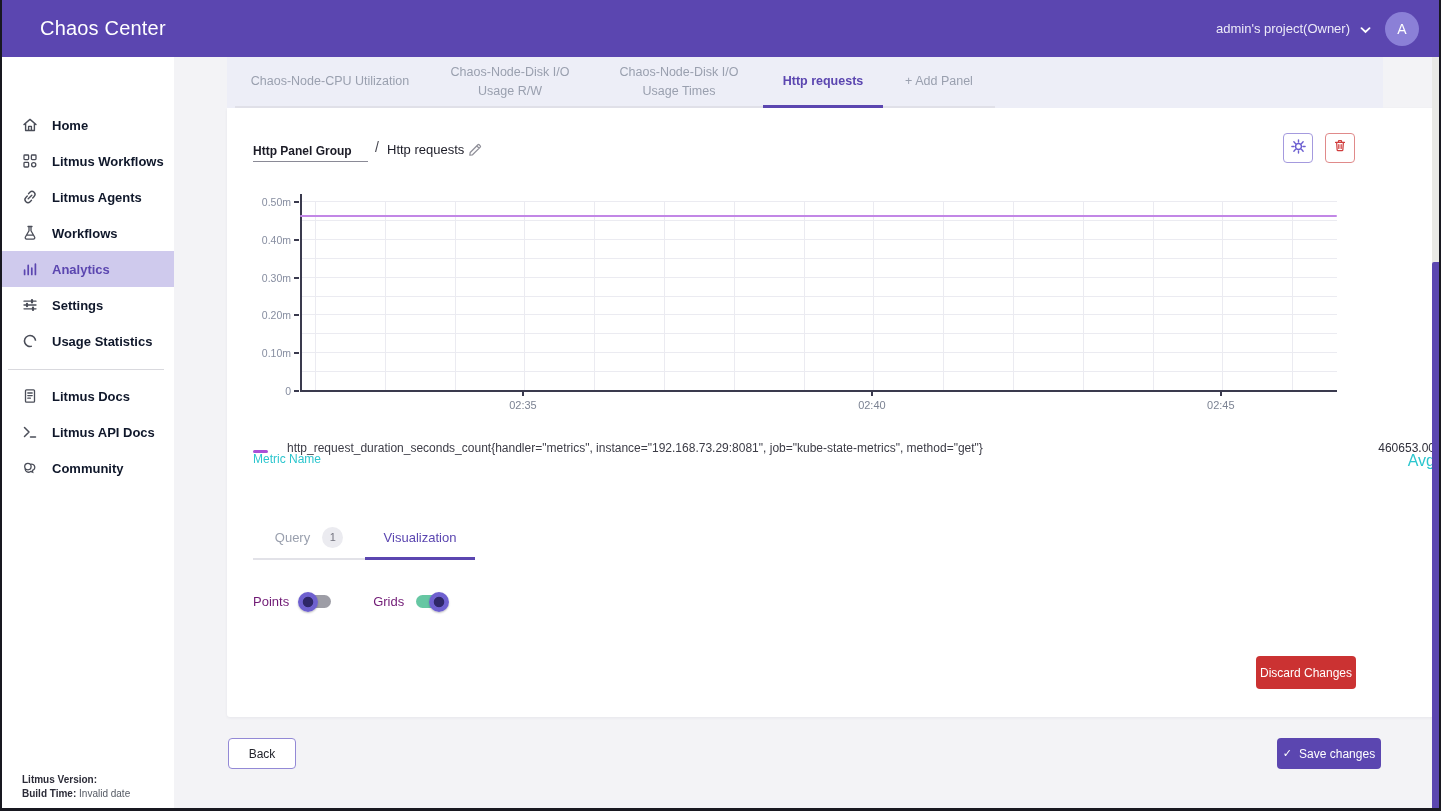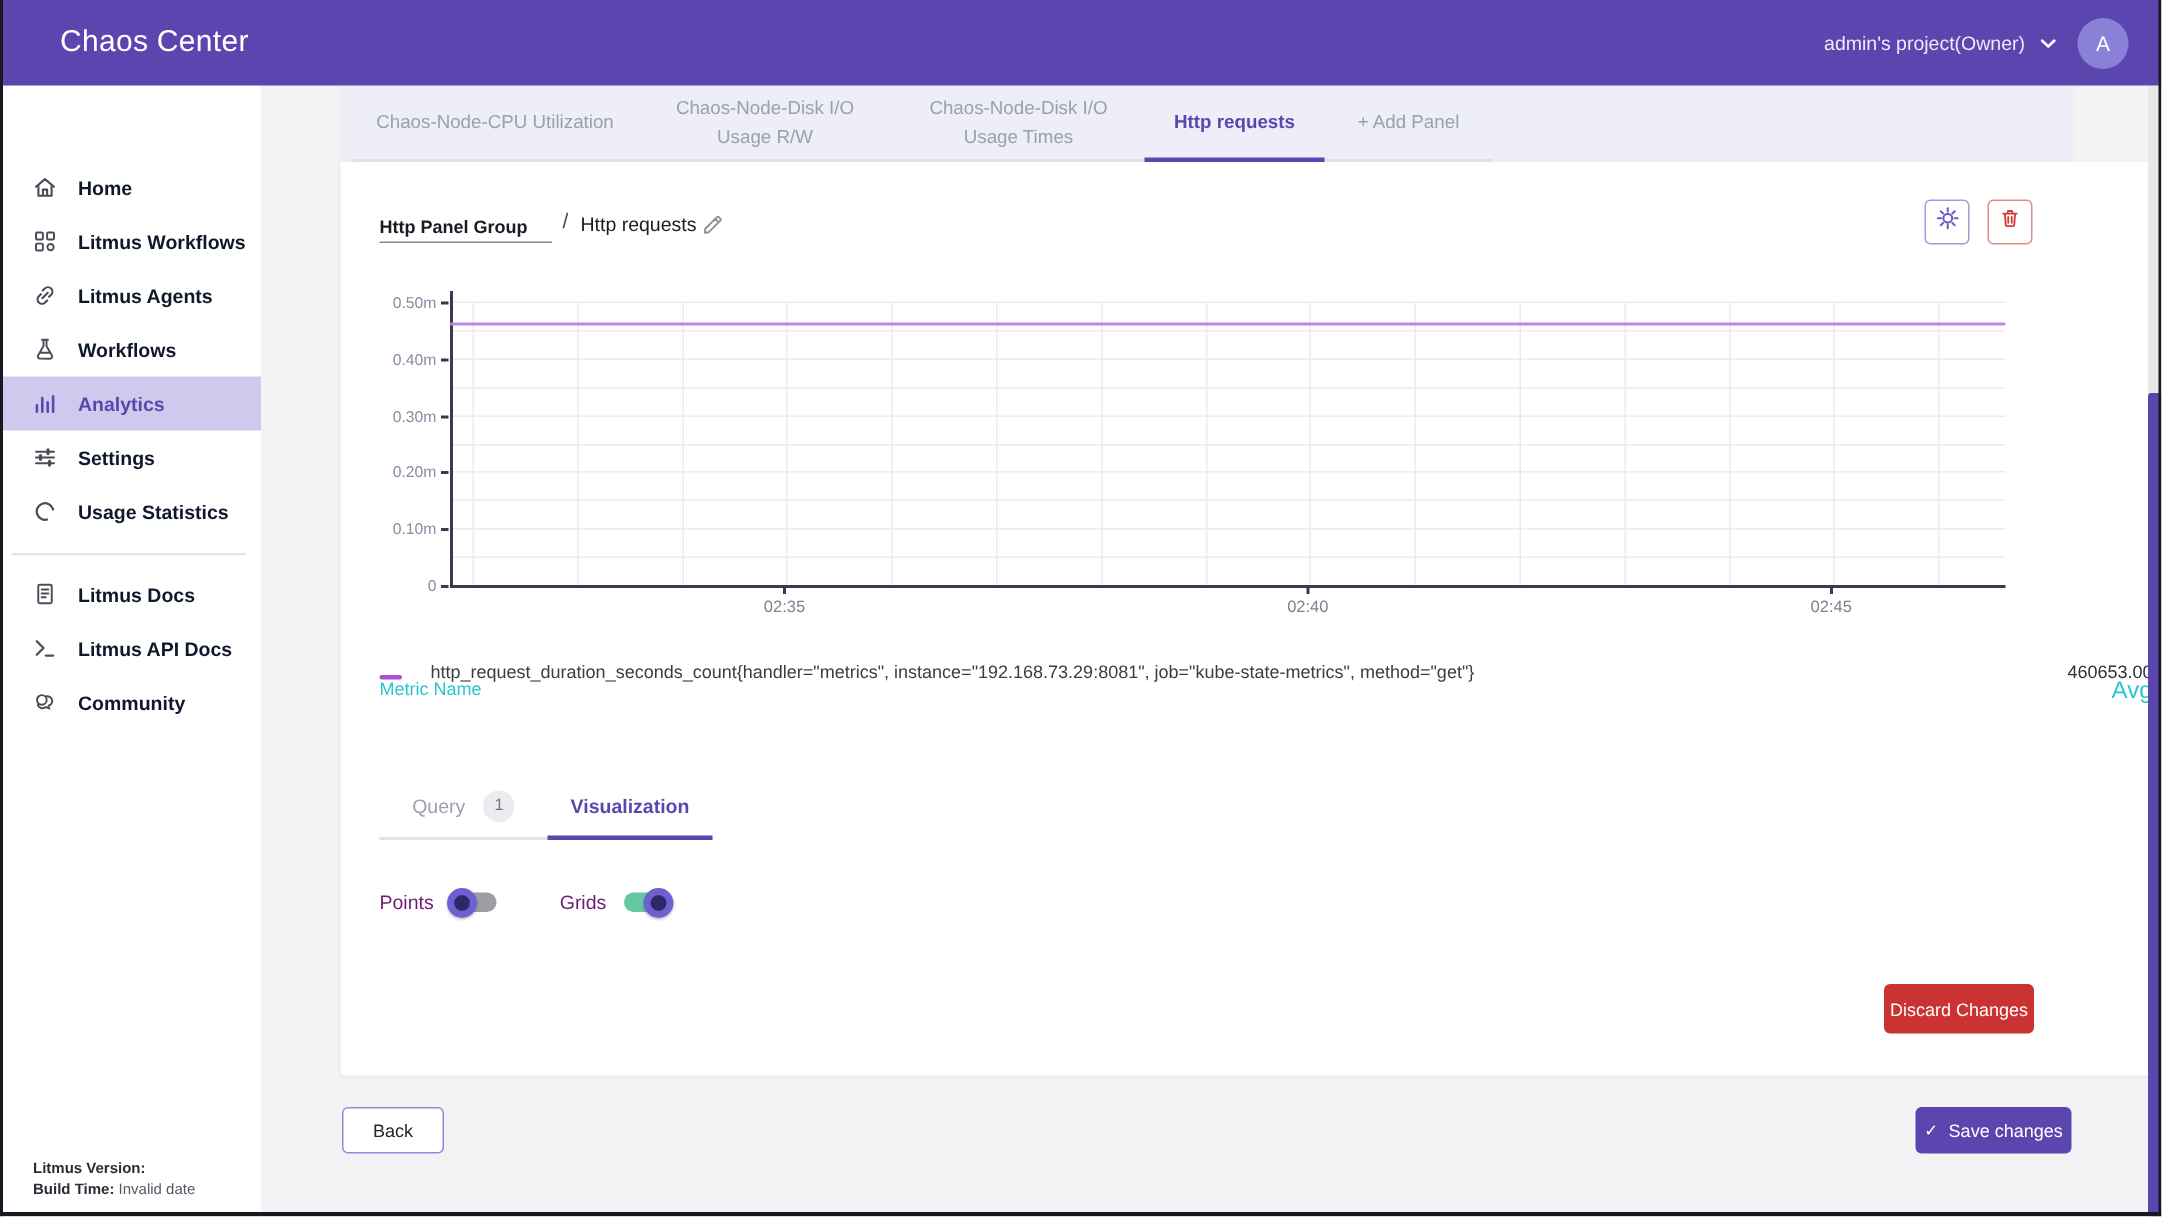--- a/index.html
+++ b/index.html
@@ -83,21 +83,21 @@
   .legend-metric-text { font-size:12px; color:#3c3c46; max-width:900px; }
   .legend-vals { display:flex; gap:8px;justify-content:flex-end; }
   .legend-vals .col { width:62px; text-align:right; font-size:12px; color:#2f2f3a; }
 
   
   .stabs { position:absolute; left:26px; top:406px; display:flex; height:46px; }
   .stab { position:relative; display:flex; align-items:center; justify-content:center; gap:12px;
     font-size:13px; cursor:pointer; }
   .stab.query { width:112px; color:#9aa0ae; font-weight:500; }
   .stab.query::after { content:""; position:absolute; left:0; right:0; bottom:0; height:2px; background:#e2e2e8; }
-  .stab.viz { width:110px; color:#5b46b0; font-weight:700; }
+  .stab.viz { width:110px; color:#5b46b0; font-weight:400; }
   .stab.viz::after { content:""; position:absolute; left:0; right:0; bottom:0; height:3px; background:#5b46b0; }
   .badge { width:21px; height:21px; border-radius:50%; background:#ebebf0; color:#74747f; font-size:11px;
     display:flex; align-items:center; justify-content:center; }
 
   
   .toggles { position:absolute; left:26px; top:486px; display:flex; align-items:center; gap:42px; }
   .toggle-group { display:flex; align-items:center; gap:12px; }
   .toggle-label { font-size:13px; color:#701a75; }
   .switch { position:relative; width:30px; height:13px; border-radius:7px; cursor:pointer; }
   .switch.off { background:#9d9da6; }

